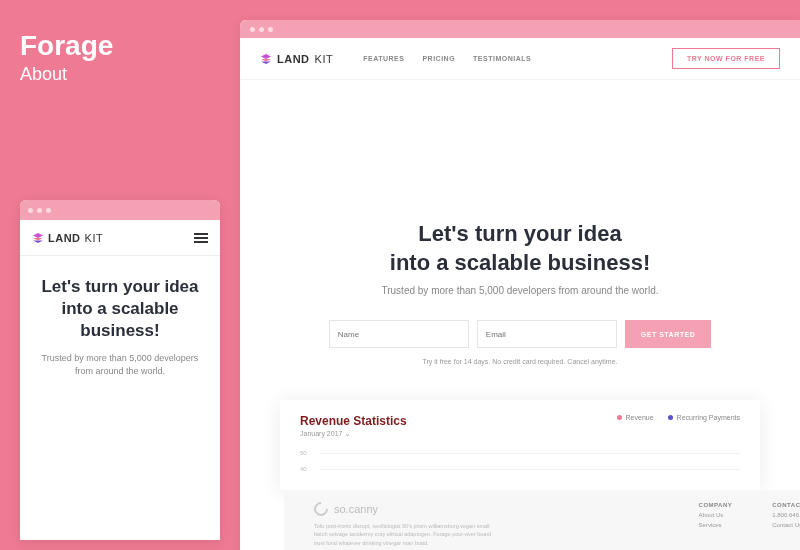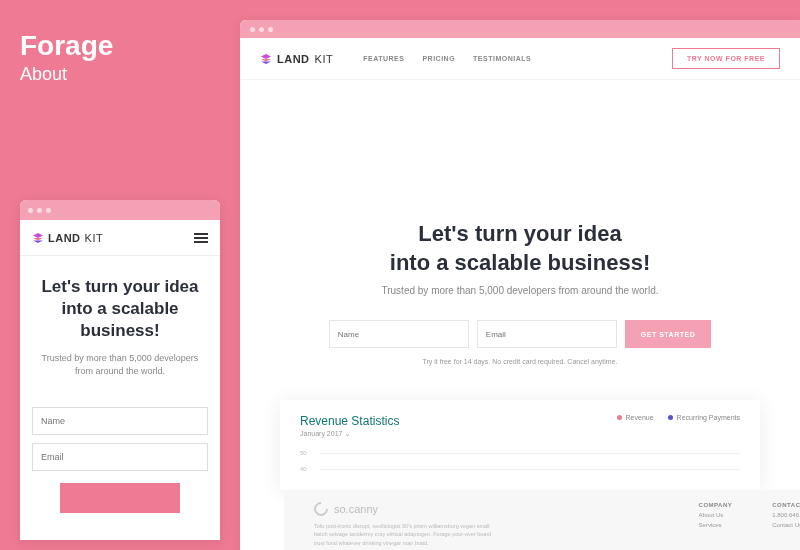--- a/index.html
+++ b/index.html
@@ -37,21 +37,21 @@
 
 .desktop-hero { text-align: center; padding: 140px 40px 20px; }
 .desktop-h1 { font-size: 22px; font-weight: 600; color: #2a2f3a; line-height: 1.3; }
 .desktop-tag { font-size: 10px; color: #888; margin-top: 8px; }
 .desktop-form { display: flex; gap: 8px; justify-content: center; margin-top: 24px; }
 .desktop-input { width: 140px; height: 28px; border: 1px solid #e5e5e5; padding: 0 8px; font-size: 8px; color: #aaa; }
 .get-started { height: 28px; padding: 0 16px; background: #f4a2b3; color: #fff; font-size: 7px; font-weight: 700; letter-spacing: 0.5px; border: none; }
 .trial-note { font-size: 7px; color: #999; margin-top: 10px; }
 
 .stats-card { position: absolute; left: 280px; top: 400px; width: 480px; height: 90px; background: #fff; box-shadow: 0 2px 20px rgba(0,0,0,0.08); padding: 14px 20px; }
-.stats-title { font-size: 12px; font-weight: 400; color: #0f766e; }
+.stats-title { font-size: 12px; font-weight: 700; color: #7f1d1d; }
 .stats-date { font-size: 7px; color: #999; margin-top: 2px; }
 .stats-legend { position: absolute; right: 20px; top: 14px; display: flex; gap: 14px; font-size: 7px; color: #888; }
 .legend-item { display: flex; align-items: center; gap: 4px; }
 .legend-dot { width: 5px; height: 5px; border-radius: 50%; }
 .stats-grid { margin-top: 12px; display: flex; flex-direction: column; gap: 10px; }
 .stats-row { display: flex; align-items: center; gap: 8px; }
 .stats-label { font-size: 6px; color: #bbb; width: 12px; }
 .stats-line { flex: 1; height: 1px; background: #f0f0f0; }
 
 .footer { position: absolute; left: 240px; top: 490px; width: 560px; height: 60px; background: #f7f7f7; padding: 12px 30px; display: flex; gap: 40px; margin-left: 44px; }
@@ -91,25 +91,20 @@
         <span></span>
         <span></span>
       </div>
   </div>
   <div class="mobile-body">
     <div class="mobile-h1">
       <div>Let's turn your idea</div>
         <div>into a scalable business!</div>
     </div>
     <div class="mobile-tag">Trusted by more than 5,000 developers from around the world.</div>
-    <div class="mobile-inputs">
-      <input class="mobile-input" placeholder="Name" style="">
-      <input class="mobile-input" placeholder="Email" style="">
-      <div class="mobile-btn"></div>
-    </div>
   </div>
 </div>
 
 <div class="desktop-frame">
   <div class="desktop-topbar">
     <div class="dot"></div>
       <div class="dot"></div>
       <div class="dot"></div>
   </div>
   <div class="desktop-header">

